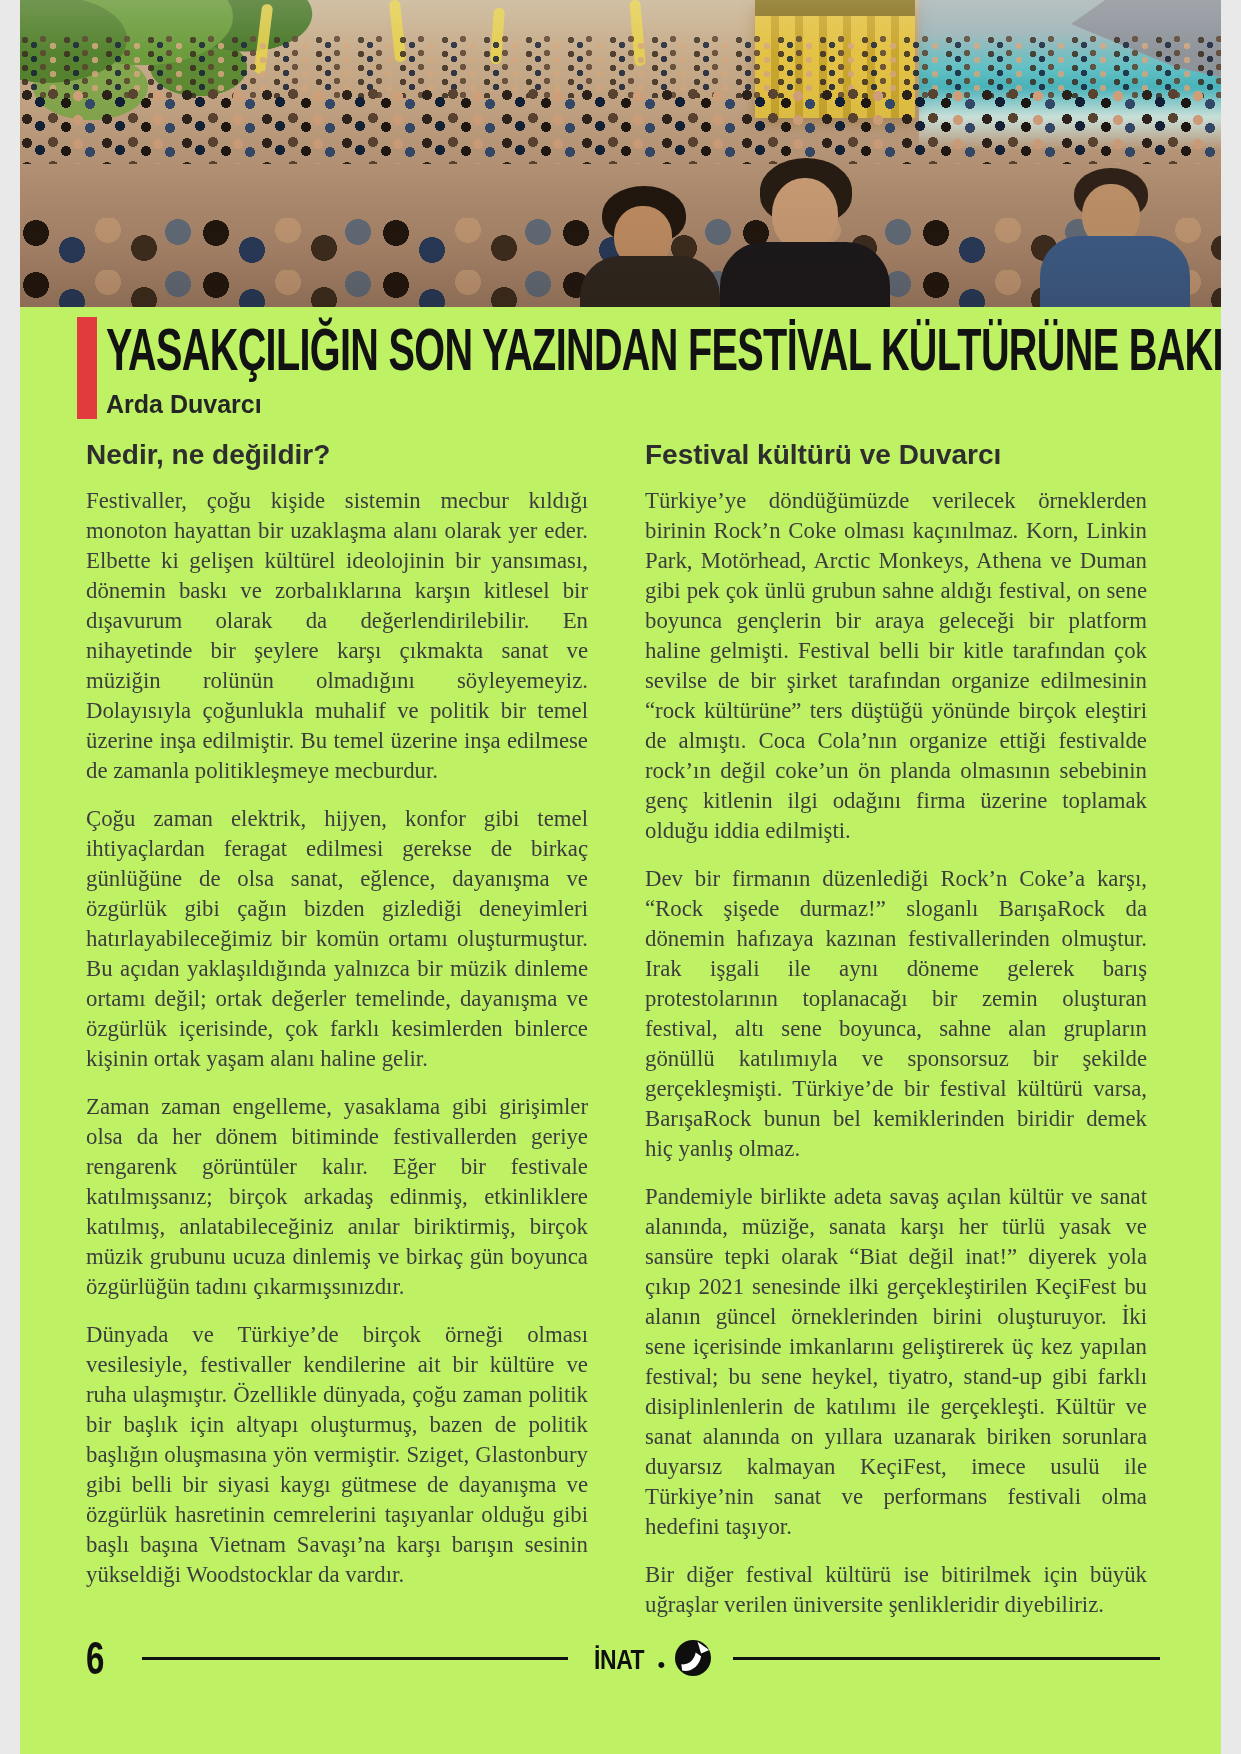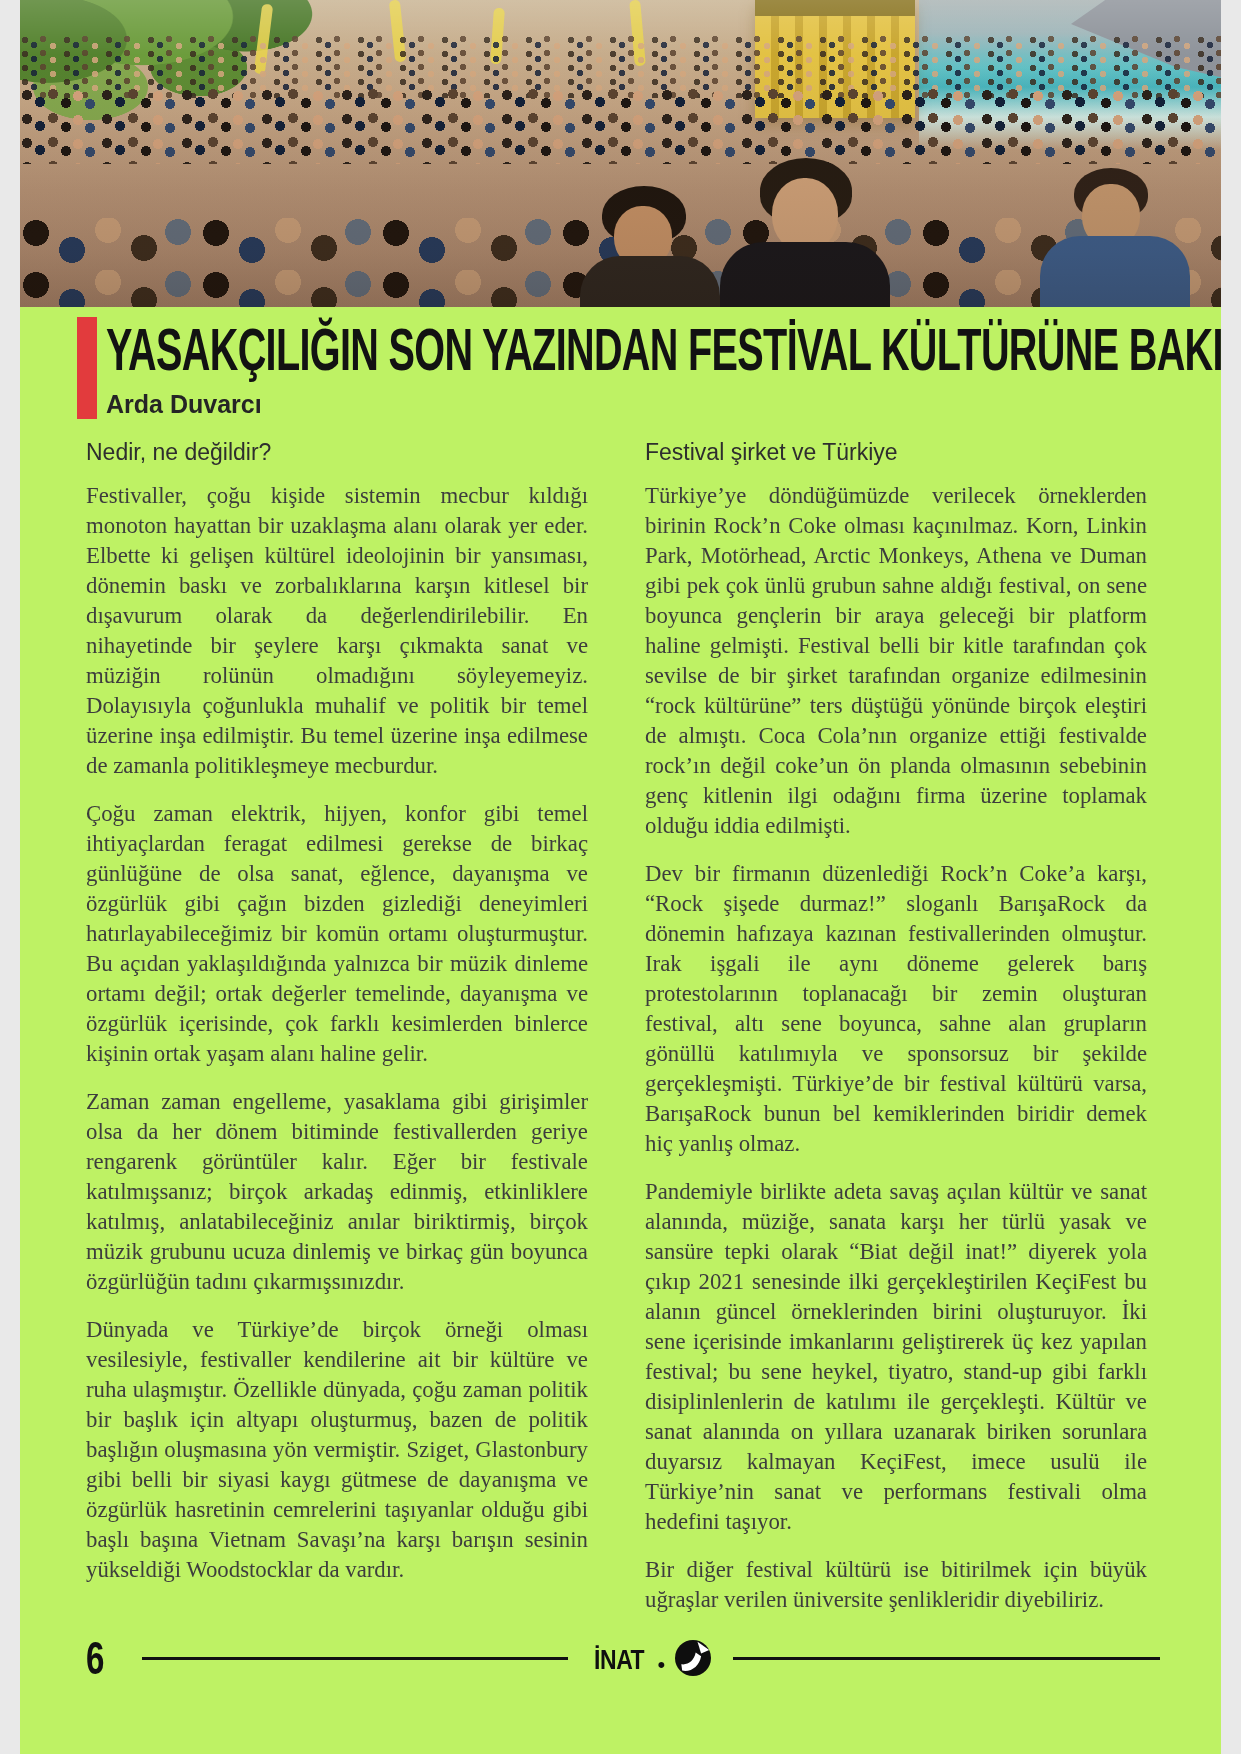--- a/index.html
+++ b/index.html
@@ -83,21 +83,21 @@
   .red-bar{width:20px;background:#e23b3d;flex:0 0 20px;}
   .title-text{margin-left:9px;padding-top:2px;}
   h1.article-title{margin:0;line-height:1.02;}
   .squeeze{display:inline-block;transform-origin:left center;white-space:nowrap;}
   .t-squeeze{font-size:60px;font-weight:700;color:#121212;letter-spacing:-1px;transform:scaleX(.66);}
   .author{font-size:25px;font-weight:700;color:#252525;margin-top:10px;}
 
   
   .columns{display:grid;grid-template-columns:1fr 1fr;column-gap:57px;
     padding:20px 74px 0 66px;height:1185px;overflow:hidden;}
-  .col h2{font-size:23px;font-weight:400;color:#2e2e2e;margin:0 0 15px 0;}
+  .col h2{font-size:28px;font-weight:700;color:#2e2e2e;margin:0 0 15px 0;}
   .col p{font-size:22.8px;line-height:30px;color:#3d3d3d;margin:0 0 18px 0;
     text-align:justify;hyphens:auto;font-family:Liberation Serif, serif;-webkit-hyphens:auto;}
 
   
   .footer{position:absolute;left:66px;top:1632px;width:1074px;height:52px;
     display:flex;align-items:center;}
   .pagenum-squeeze{font-size:46px;font-weight:700;color:#111;transform:scaleX(.72);}
   .fline{height:3px;background:#121212;flex:1;}
   .fl-left{margin:0 26px 0 30px;}
   .fl-right{margin-left:22px;}
@@ -152,21 +152,21 @@
 
   <div class="columns">
     <div class="col">
       <h2>Nedir, ne değildir?</h2>
       <p>Festivaller, çoğu kişide sistemin mecbur kıldığı monoton hayattan bir uzaklaşma alanı olarak yer eder. Elbette ki gelişen kültürel ideolojinin bir yansıması, dönemin baskı ve zorbalıklarına karşın kitlesel bir dışavurum olarak da değerlendirilebilir. En nihayetinde bir şeylere karşı çıkmakta sanat ve müziğin rolünün olmadığını söyleyemeyiz. Dolayısıyla çoğunlukla muhalif ve politik bir temel üzerine inşa edilmiştir. Bu temel üzerine inşa edilmese de zamanla politikleşmeye mecburdur.</p>
       <p>Çoğu zaman elektrik, hijyen, konfor gibi temel ihtiyaçlardan feragat edilmesi gerekse de birkaç günlüğüne de olsa sanat, eğlence, dayanışma ve özgürlük gibi çağın bizden gizlediği deneyimleri hatırlayabileceğimiz bir komün ortamı oluşturmuştur. Bu açıdan yaklaşıldığında yalnızca bir müzik dinleme ortamı değil; ortak değerler temelinde, dayanışma ve özgürlük içerisinde, çok farklı kesimlerden binlerce kişinin ortak yaşam alanı haline gelir.</p>
       <p>Zaman zaman engelleme, yasaklama gibi girişimler olsa da her dönem bitiminde festivallerden geriye rengarenk görüntüler kalır. Eğer bir festivale katılmışsanız; birçok arkadaş edinmiş, etkinliklere katılmış, anlatabileceğiniz anılar biriktirmiş, birçok müzik grubunu ucuza dinlemiş ve birkaç gün boyunca özgürlüğün tadını çıkarmışsınızdır.</p>
       <p>Dünyada ve Türkiye’de birçok örneği olması vesilesiyle, festivaller kendilerine ait bir kültüre ve ruha ulaşmıştır. Özellikle dünyada, çoğu zaman politik bir başlık için altyapı oluşturmuş, bazen de politik başlığın oluşmasına yön vermiştir. Sziget, Glastonbury gibi belli bir siyasi kaygı gütmese de dayanışma ve özgürlük hasretinin cemrelerini taşıyanlar olduğu gibi başlı başına Vietnam Savaşı’na karşı barışın sesinin yükseldiği Woodstocklar da vardır.</p>
     </div>
     <div class="col">
-      <h2>Festival şirket ve Türkiye</h2>
+      <h2>Festival kültürü ve Duvarcı</h2>
       <p>Türkiye’ye döndüğümüzde verilecek örneklerden birinin Rock’n Coke olması kaçınılmaz. Korn, Linkin Park, Motörhead, Arctic Monkeys, Athena ve Duman gibi pek çok ünlü grubun sahne aldığı festival, on sene boyunca gençlerin bir araya geleceği bir platform haline gelmişti. Festival belli bir kitle tarafından çok sevilse de bir şirket tarafından organize edilmesinin “rock kültürüne” ters düştüğü yönünde birçok eleştiri de almıştı. Coca Cola’nın organize ettiği festivalde rock’ın değil coke’un ön planda olmasının sebebinin genç kitlenin ilgi odağını firma üzerine toplamak olduğu iddia edilmişti.</p>
       <p>Dev bir firmanın düzenlediği Rock’n Coke’a karşı, “Rock şişede durmaz!” sloganlı BarışaRock da dönemin hafızaya kazınan festivallerinden olmuştur. Irak işgali ile aynı döneme gelerek barış protestolarının toplanacağı bir zemin oluşturan festival, altı sene boyunca, sahne alan grupların gönüllü katılımıyla ve sponsorsuz bir şekilde gerçekleşmişti. Türkiye’de bir festival kültürü varsa, BarışaRock bunun bel kemiklerinden biridir demek hiç yanlış olmaz.</p>
       <p>Pandemiyle birlikte adeta savaş açılan kültür ve sanat alanında, müziğe, sanata karşı her türlü yasak ve sansüre tepki olarak “Biat değil inat!” diyerek yola çıkıp 2021 senesinde ilki gerçekleştirilen KeçiFest bu alanın güncel örneklerinden birini oluşturuyor. İki sene içerisinde imkanlarını geliştirerek üç kez yapılan festival; bu sene heykel, tiyatro, stand-up gibi farklı disiplinlenlerin de katılımı ile gerçekleşti. Kültür ve sanat alanında on yıllara uzanarak biriken sorunlara duyarsız kalmayan KeçiFest, imece usulü ile Türkiye’nin sanat ve performans festivali olma hedefini taşıyor.</p>
       <p>Bir diğer festival kültürü ise bitirilmek için büyük uğraşlar verilen üniversite şenlikleridir diyebiliriz.</p>
     </div>
   </div>
 
   <div class="footer">
     <span class="pagenum"><span class="squeeze pagenum-squeeze">6</span></span>
     <span class="fline fl-left"></span>

